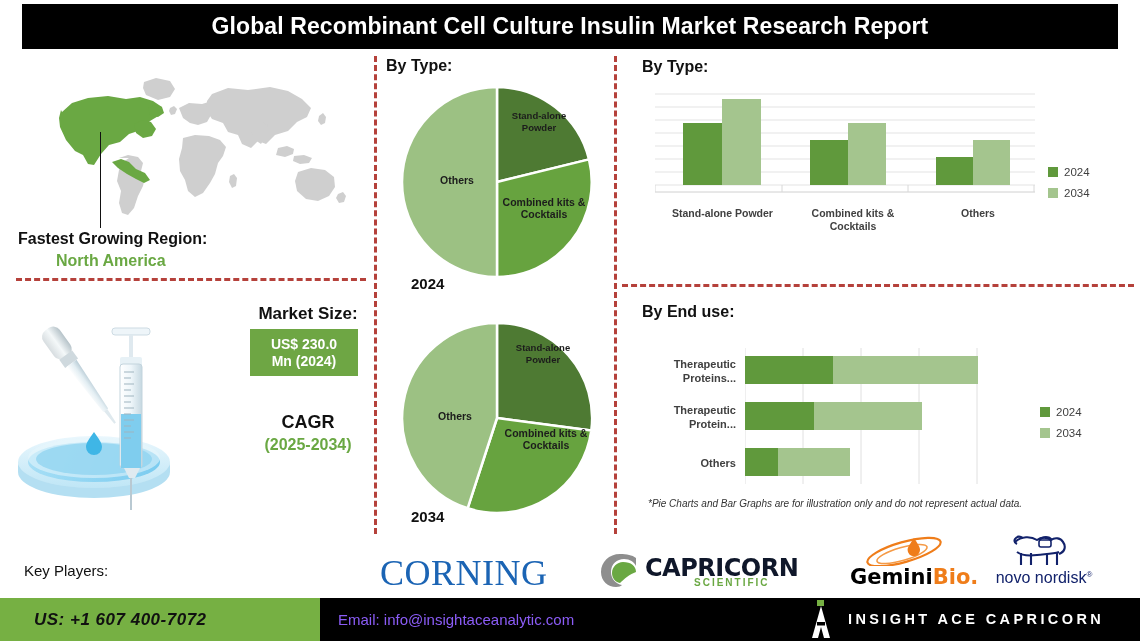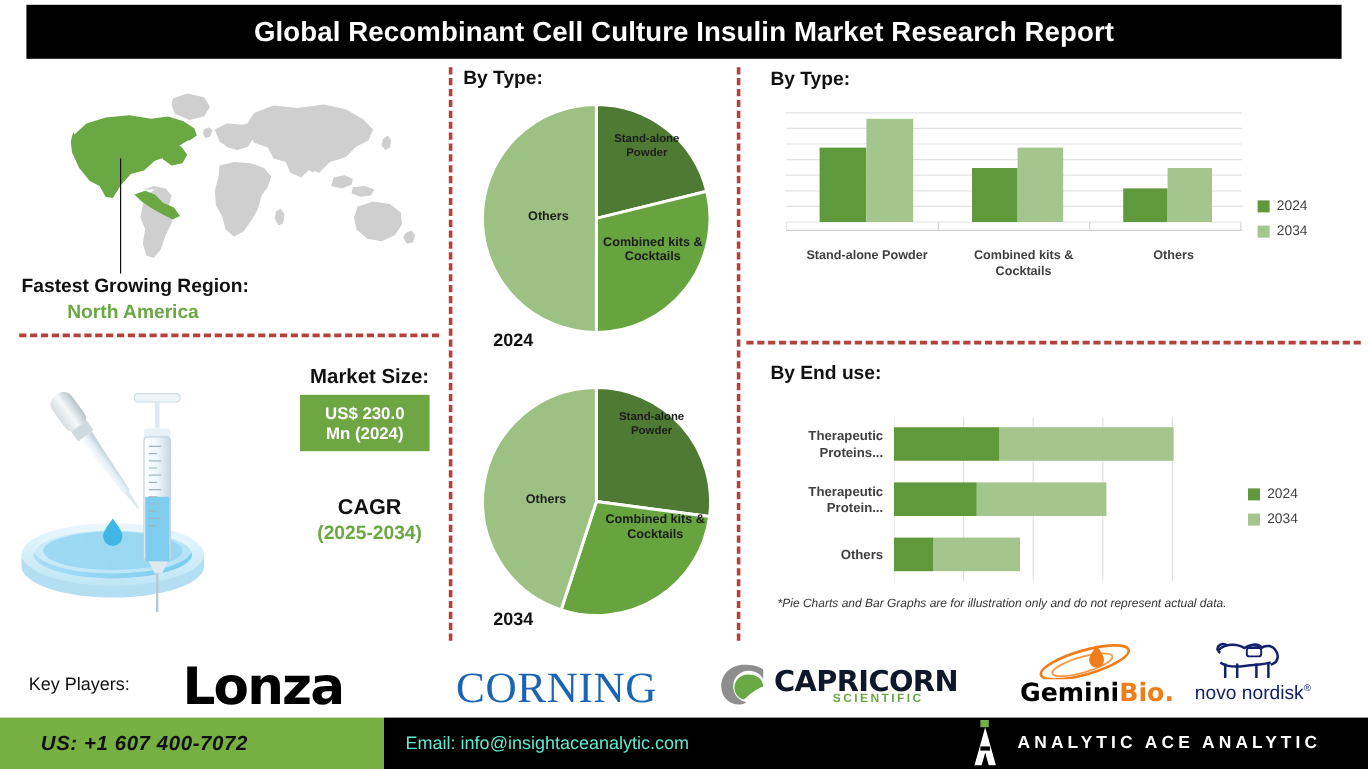--- a/index.html
+++ b/index.html
@@ -217,21 +217,21 @@
   }
   .bottom-black {
     position: absolute;
     left: 320px; top: 598px;
     width: 820px; height: 43px;
     background: #000000;
     display: flex; align-items: center;
   }
   .bottom-black .email {
     margin-left: 18px;
-    font-size: 15px; color: #5eead4;
+    font-size: 15px; color: #8b5cf6;
   }
   .brandmark {
     position: absolute; left: 490px; top: 2px;
     width: 22px; height: 38px;
   }
   .brandname {
     position: absolute; left: 528px; top: 13px;
     font-size: 14.5px; font-weight: bold; color: #fff;
     letter-spacing: 3.4px;
   }
@@ -488,21 +488,20 @@
     <div class="row">
       <span class="sw" style="background:#A4C58E"></span>
       <span>2034</span>
     </div>
   </div>
 
   <div class="disclaimer">*Pie Charts and Bar Graphs are for illustration only and do not represent actual data.</div>
 
   <div class="kp-label">Key Players:</div>
 
-  <div class="logo lonza">Lonza</div>
   <div class="logo corning">CORNING</div>
 
   <div class="logo capricorn">
     <svg width="44" height="40" viewBox="0 0 44 40" xmlns="http://www.w3.org/2000/svg">
       <path d="M22 4 c-11 0 -19 8 -19 18 c0 9 7 15 15 15 c3 0 5 -1 6 -2 c-6 -1 -11 -6 -11 -13 c0 -8 6 -13 13 -13 c6 0 10 3 12 7 l0 -8 c-4 -3 -9 -4 -16 -4 z" fill="#8e8e8e"></path>
       <path d="M25 12 c-6 0 -11 5 -11 11 c0 5 3 9 8 10 c4 -4 10 -9 16 -11 c0 -6 -5 -10 -13 -10 z" fill="#6aa843"></path>
     </svg>
     <span class="cap-name">CAPRICORN</span>
     <span class="cap-sub">SCIENTIFIC</span>
   </div>
@@ -533,16 +532,16 @@
   <div class="bottom-green">
     <span class="phone">US: +1 607 400-7072</span>
   </div>
   <div class="bottom-black">
     <span class="email">Email: info@insightaceanalytic.com</span>
     <svg class="brandmark" viewBox="0 0 22 38" xmlns="http://www.w3.org/2000/svg">
       <rect x="7" y="0" width="7" height="6" fill="#76B043"></rect>
       <path d="M11 6 L20 38 L14 38 L11 27 L8 38 L2 38 Z" fill="#ffffff"></path>
       <rect x="7" y="22" width="8" height="3.5" fill="#000000"></rect>
     </svg>
-    <span class="brandname">ANALYTIC ACE ANALYTIC</span>
+    <span class="brandname">INSIGHT ACE CAPRICORN</span>
   </div>
 
 </div>
 
 </body></html>

